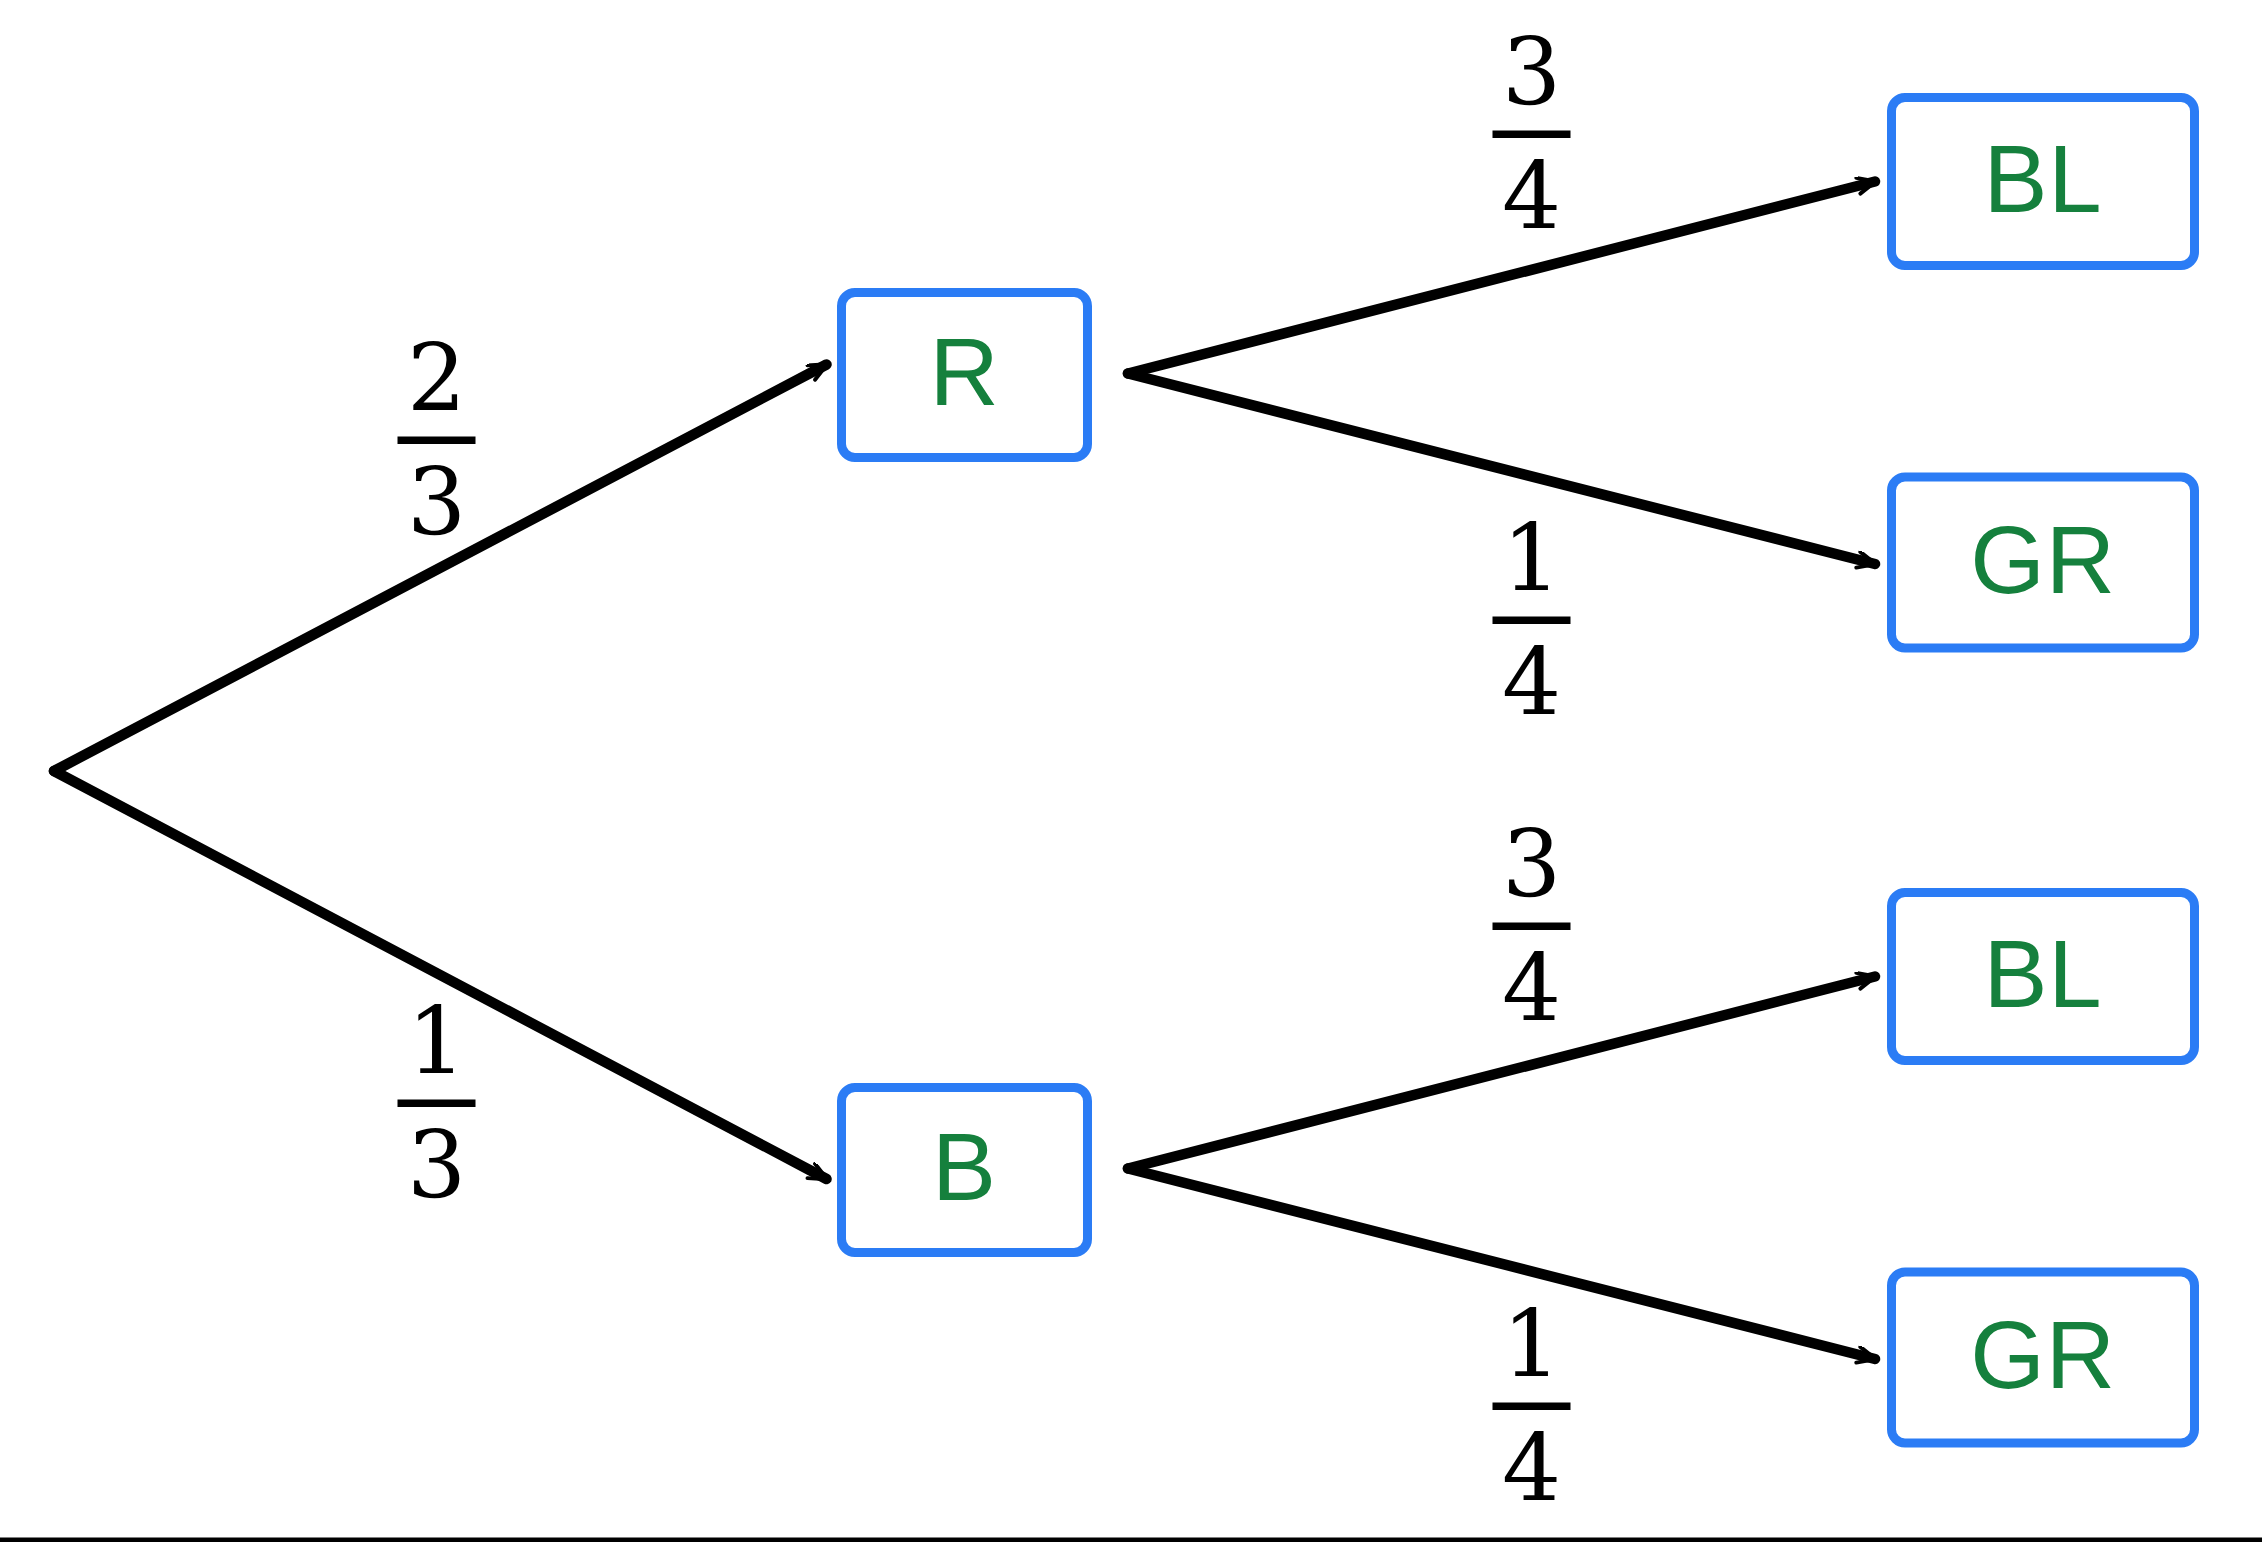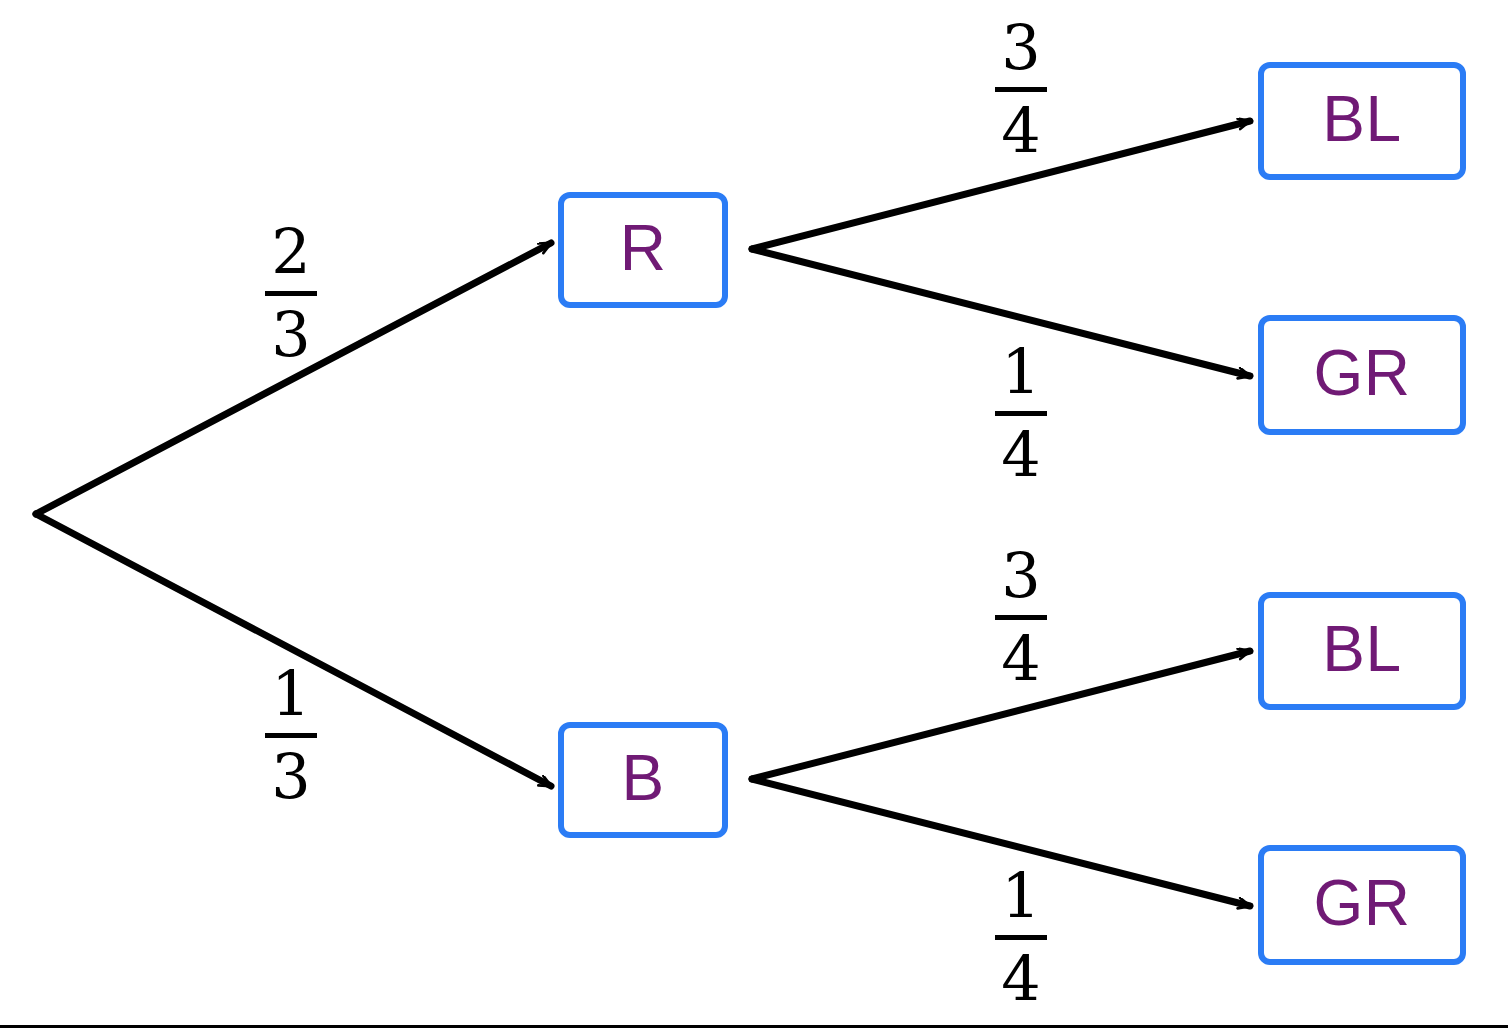--- a/index.html
+++ b/index.html
@@ -29,21 +29,21 @@
   
   .node-box {
     position: absolute;
     box-sizing: border-box;
     background: #ffffff;
     border: 6px solid #2b7cf5;
     border-radius: 12px;
     display: flex;
     align-items: center;
     justify-content: center;
-    color: #701a75;
+    color: #15803d;
     font-family: "Liberation Sans", sans-serif;
     font-weight: 400;
     line-height: 1;
     letter-spacing: 0.5px;
   }
   .node-label {
     display: block;
     transform: translateY(-2px);
   }
 

